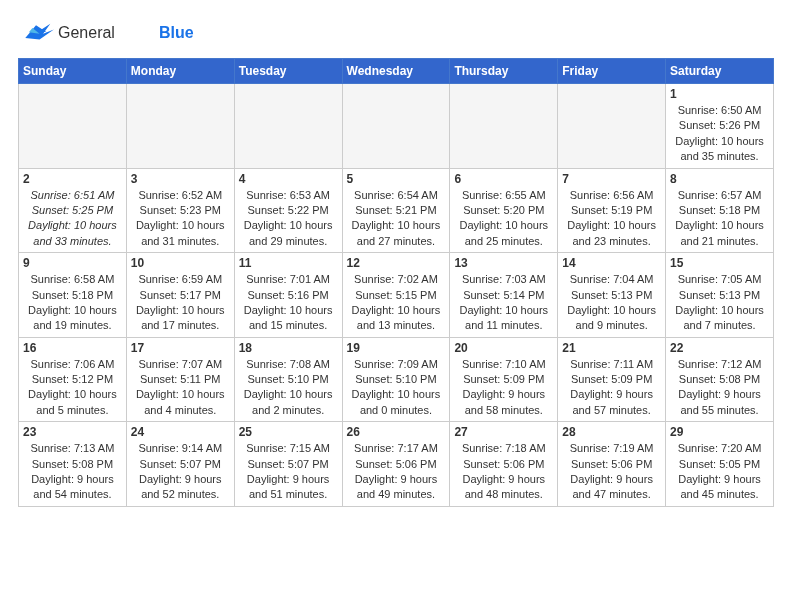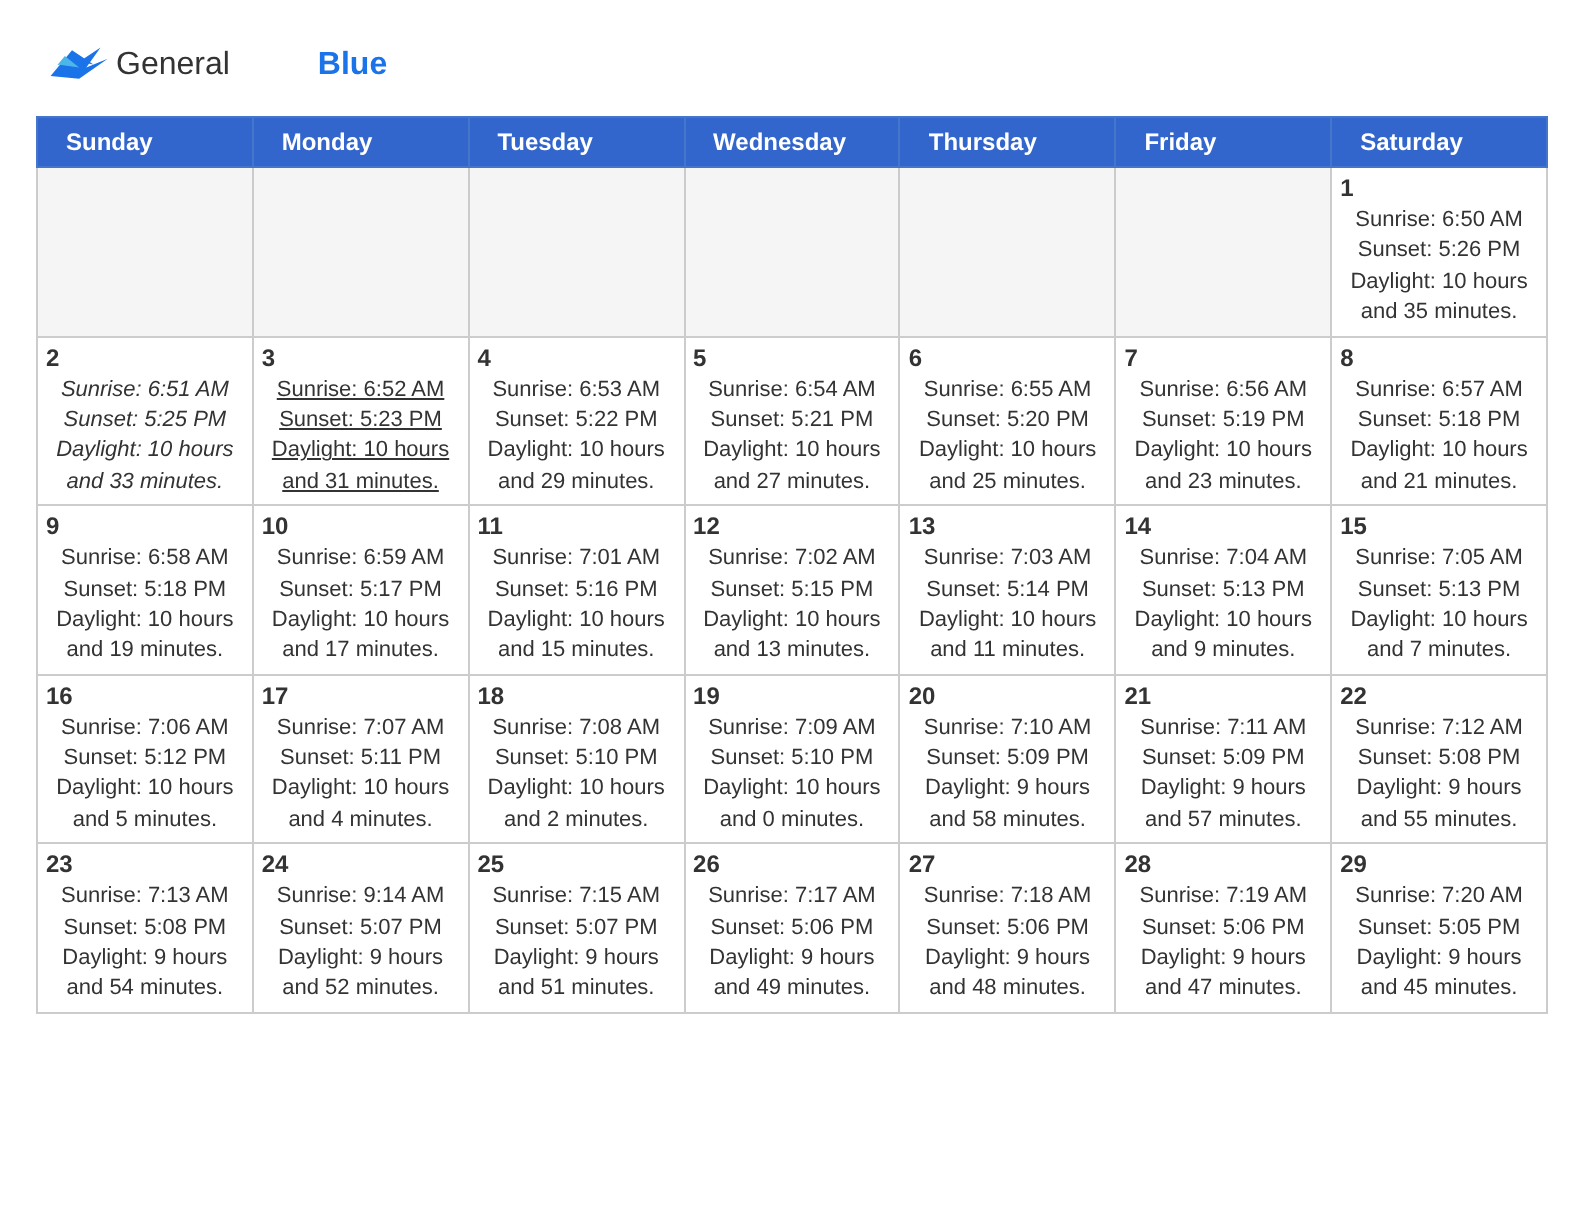--- a/index.html
+++ b/index.html
@@ -47,21 +47,21 @@
     .calendar {
       width: 100%;
       border-collapse: collapse;
       border: 1px solid #ccc;
     }
     .calendar th {
       background: #3366cc;
       color: #fff;
       font-size: 12px;
       font-weight: bold;
-      padding: 5px 14px;
+      padding: 5px 4px;
       text-align: left;
       border: 1px solid #4477cc;
     }
     .calendar td {
       vertical-align: top;
       border: 1px solid #ccc;
       padding: 3px 4px;
       width: calc(100% / 7);
       font-size: 9.5px;
       color: #333;
@@ -139,21 +139,21 @@
         <tr>
           <td>
             <div class="day-number">2</div>
             <div class="day-info" style="white-space: pre-line; font-style: italic;">Sunrise: 6:51 AM
 Sunset: 5:25 PM
 Daylight: 10 hours
 and 33 minutes.</div>
           </td>
           <td>
             <div class="day-number">3</div>
-            <div class="day-info" style="white-space: pre-line; text-decoration: underline;">Sunrise: 6:52 AM
+            <div class="day-info" style="white-space: pre-line;">Sunrise: 6:52 AM
 Sunset: 5:23 PM
 Daylight: 10 hours
 and 31 minutes.</div>
           </td>
           <td>
             <div class="day-number">4</div>
             <div class="day-info" style="white-space: pre-line;">Sunrise: 6:53 AM
 Sunset: 5:22 PM
 Daylight: 10 hours
 and 29 minutes.</div>

